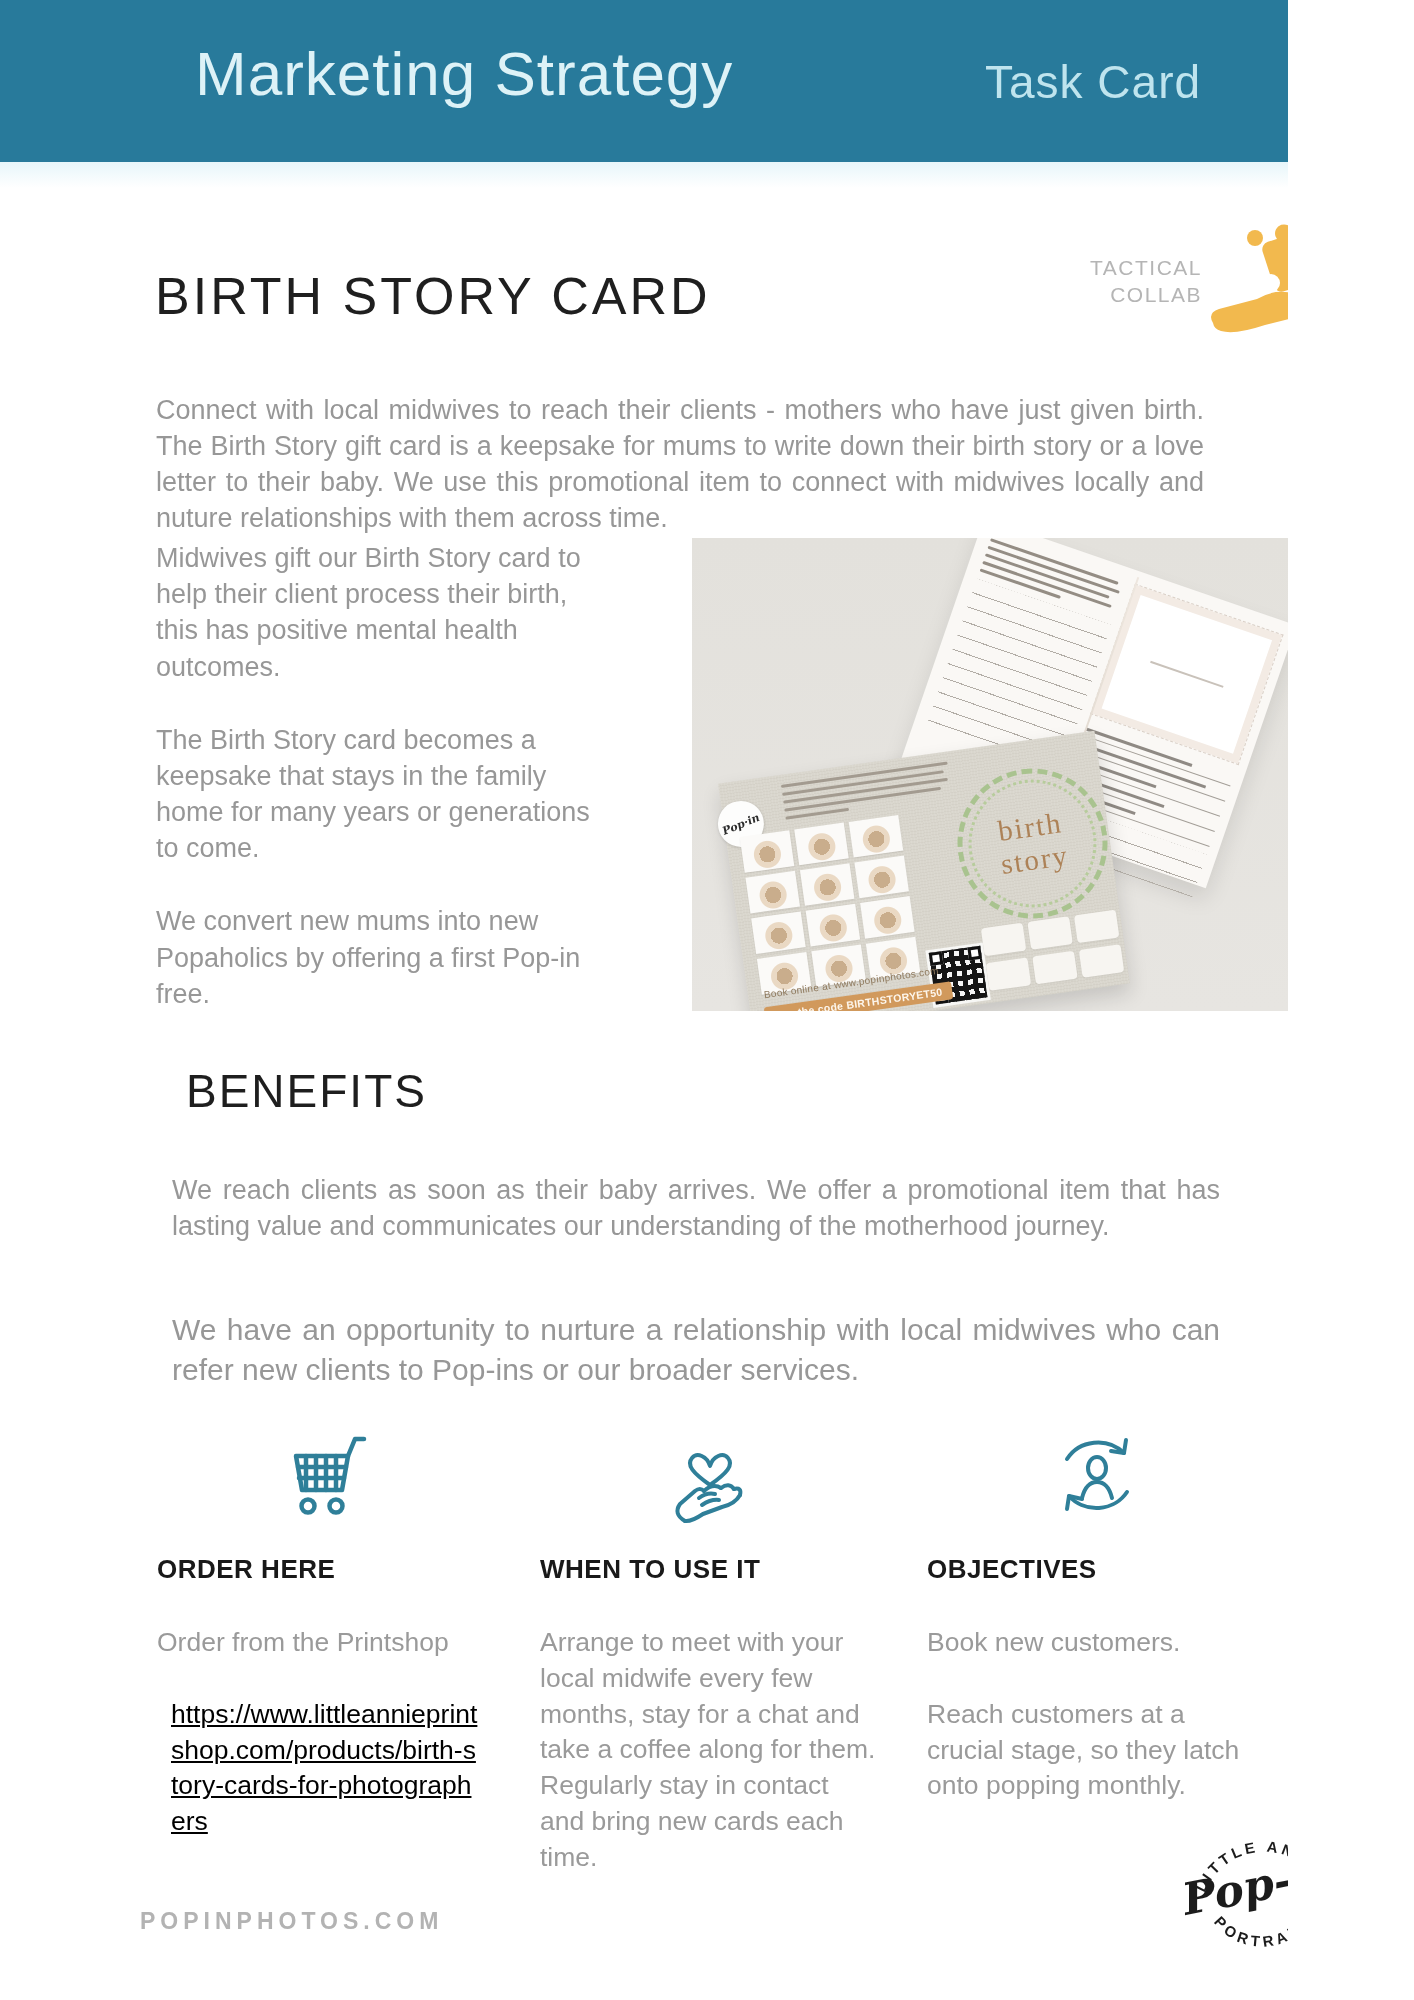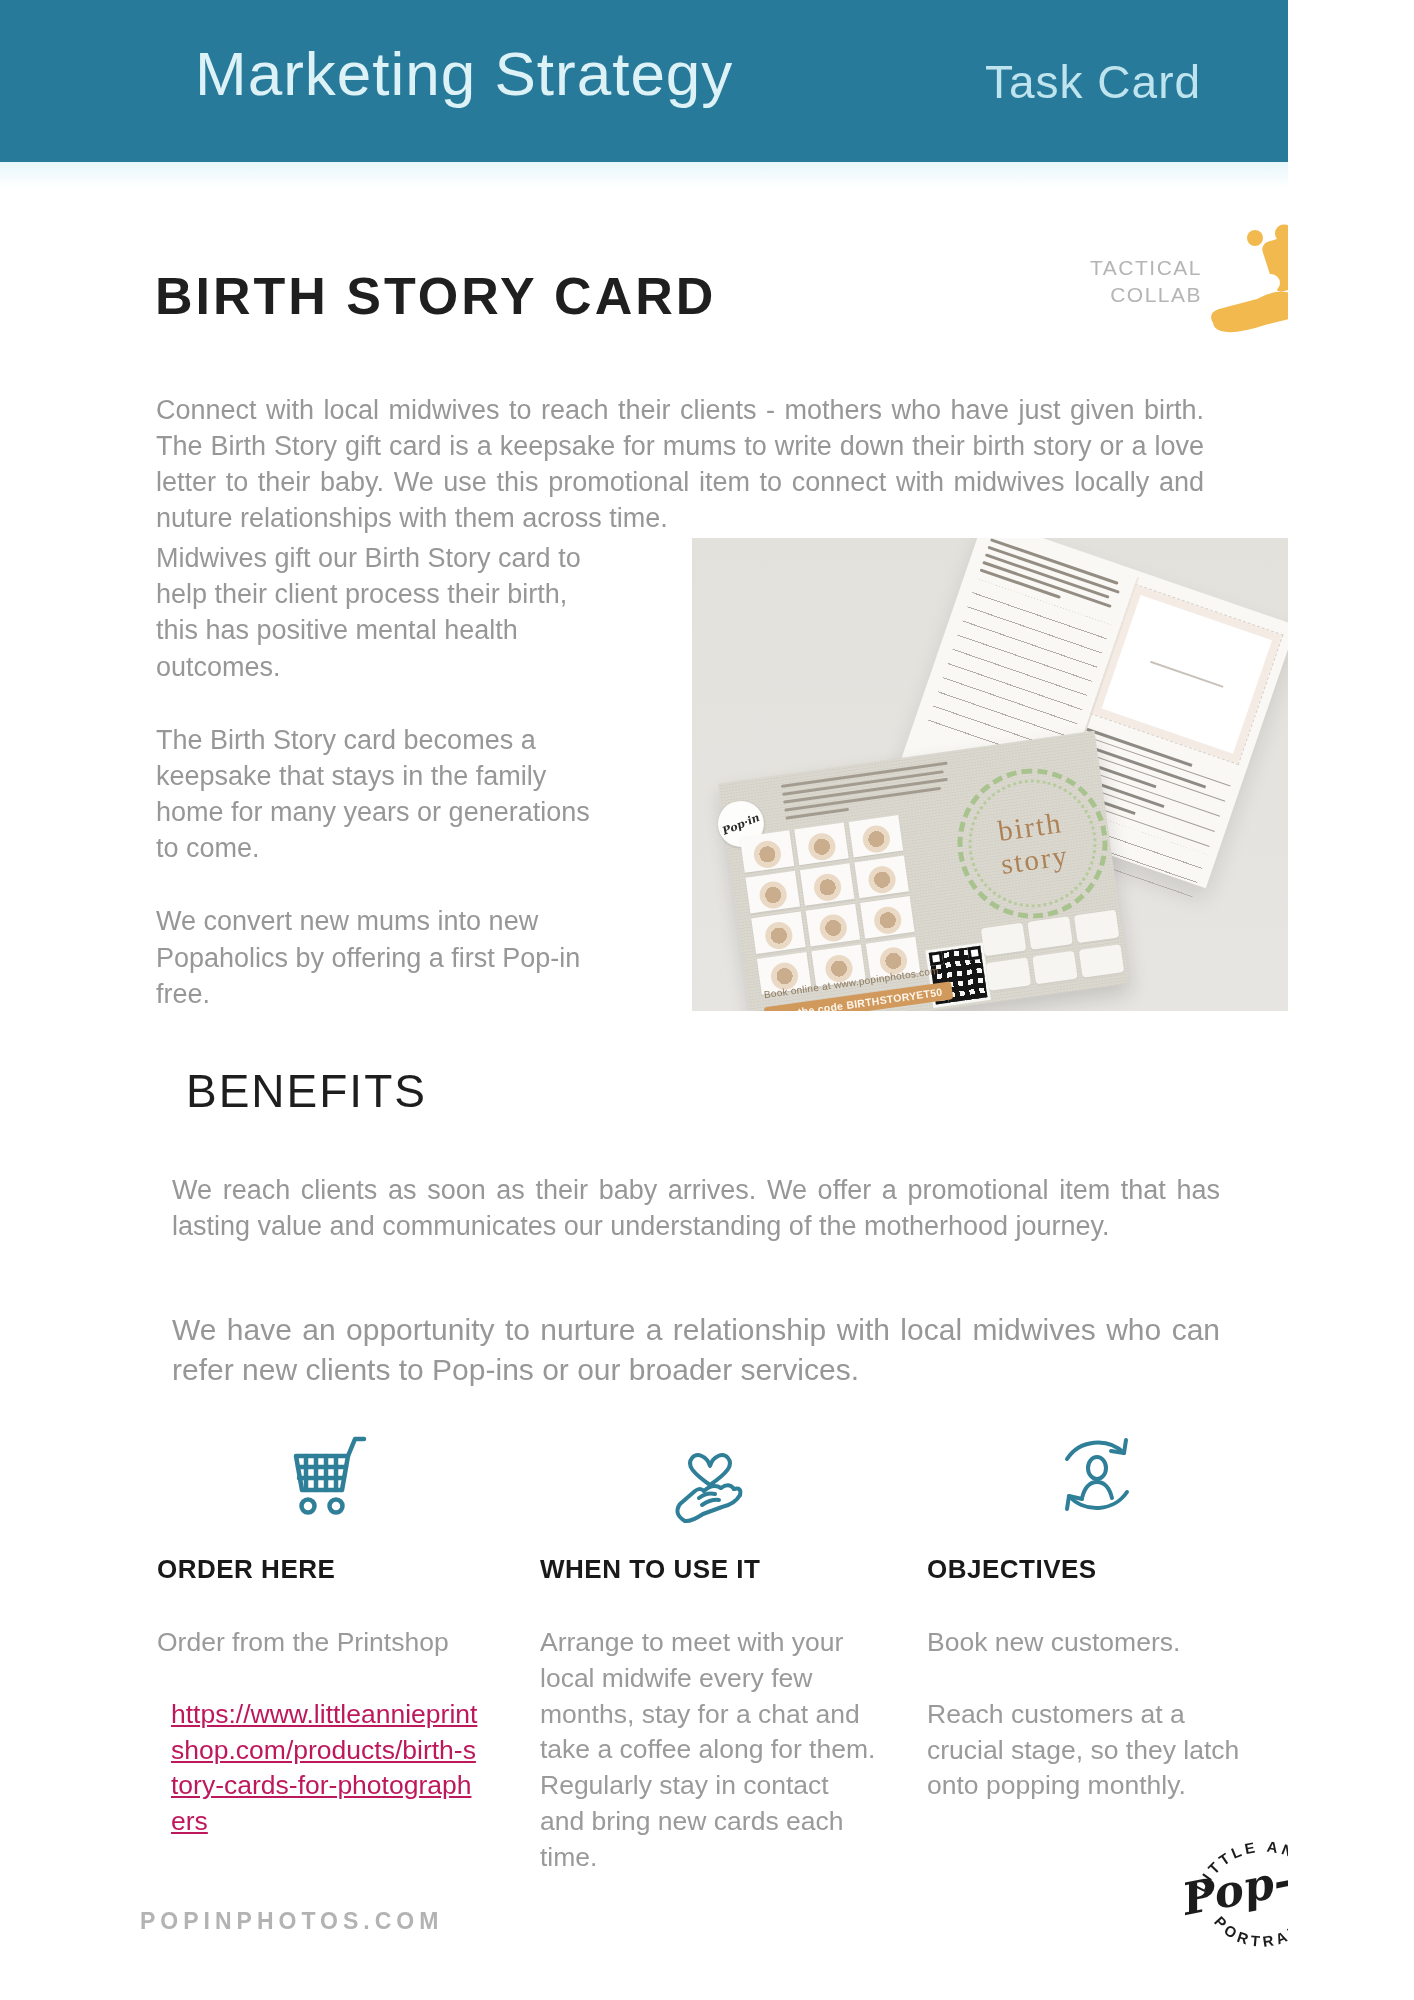--- a/index.html
+++ b/index.html
@@ -9,21 +9,21 @@
   
   .header{position:absolute;left:0;top:0;width:1414px;height:162px;background:#287a9b;}
   .header-title{position:absolute;left:195px;top:38px;font-size:62px;font-weight:400;
                 color:#ddf2f7;letter-spacing:1px;}
   .header-sub{position:absolute;left:985px;top:55px;font-size:46px;font-weight:400;
               color:#bfe4ee;letter-spacing:1px;}
   .header-strip{position:absolute;left:0;top:162px;width:1414px;height:26px;
                 background:linear-gradient(180deg,#e7f6fa,#ffffff);}
 
   
-  .page-title{position:absolute;left:155px;top:266px;font-size:52px;font-weight:700;
+  .page-title{position:absolute;left:155px;top:266px;font-size:52px;font-weight:400;
               color:#1f1f1f;letter-spacing:3px;}
   .tag{position:absolute;left:930px;top:254px;width:272px;text-align:right;
        font-size:21px;color:#b5b5b5;letter-spacing:1.5px;line-height:1.3;}
   .collab-icon{position:absolute;left:1205px;top:218px;width:150px;height:132px;}
 
   
   .intro{position:absolute;left:156px;top:366px;width:1048px;font-size:27px;
          color:#979797;line-height:1.33;text-align:justify;}
 
   
@@ -101,21 +101,21 @@
           line-height:1.33;text-align:justify;}
 
   
   .col{position:absolute;top:1424px;width:340px;}
   .col-1{left:157px;} .col-2{left:540px;} .col-3{left:927px;}
   .col .icon{height:104px;display:flex;align-items:center;justify-content:center;}
   .col h3{margin:26px 0 0 0;font-size:26px;font-weight:bold;color:#191919;letter-spacing:.5px;}
   .col .body{margin-top:40px;font-size:26.5px;color:#9a9a9a;line-height:1.35;}
   .col .body p{margin:0;}
   .col .body p + p, .col .body a{margin-top:36px;}
-  .col a{display:block;color:#be185d;text-decoration:underline;word-break:break-all;
+  .col a{display:block;color:#000000;text-decoration:underline;word-break:break-all;
          width:312px;margin-left:auto;margin-right:auto;}
 
   
   .site{position:absolute;left:140px;top:1908px;font-size:23px;font-weight:bold;
         letter-spacing:5px;color:#b3b3b3;}
   .logo{position:absolute;left:1172px;top:1796px;width:180px;height:185px;transform:rotate(-5deg);}
 </style>
 </head>
 <body>
 

